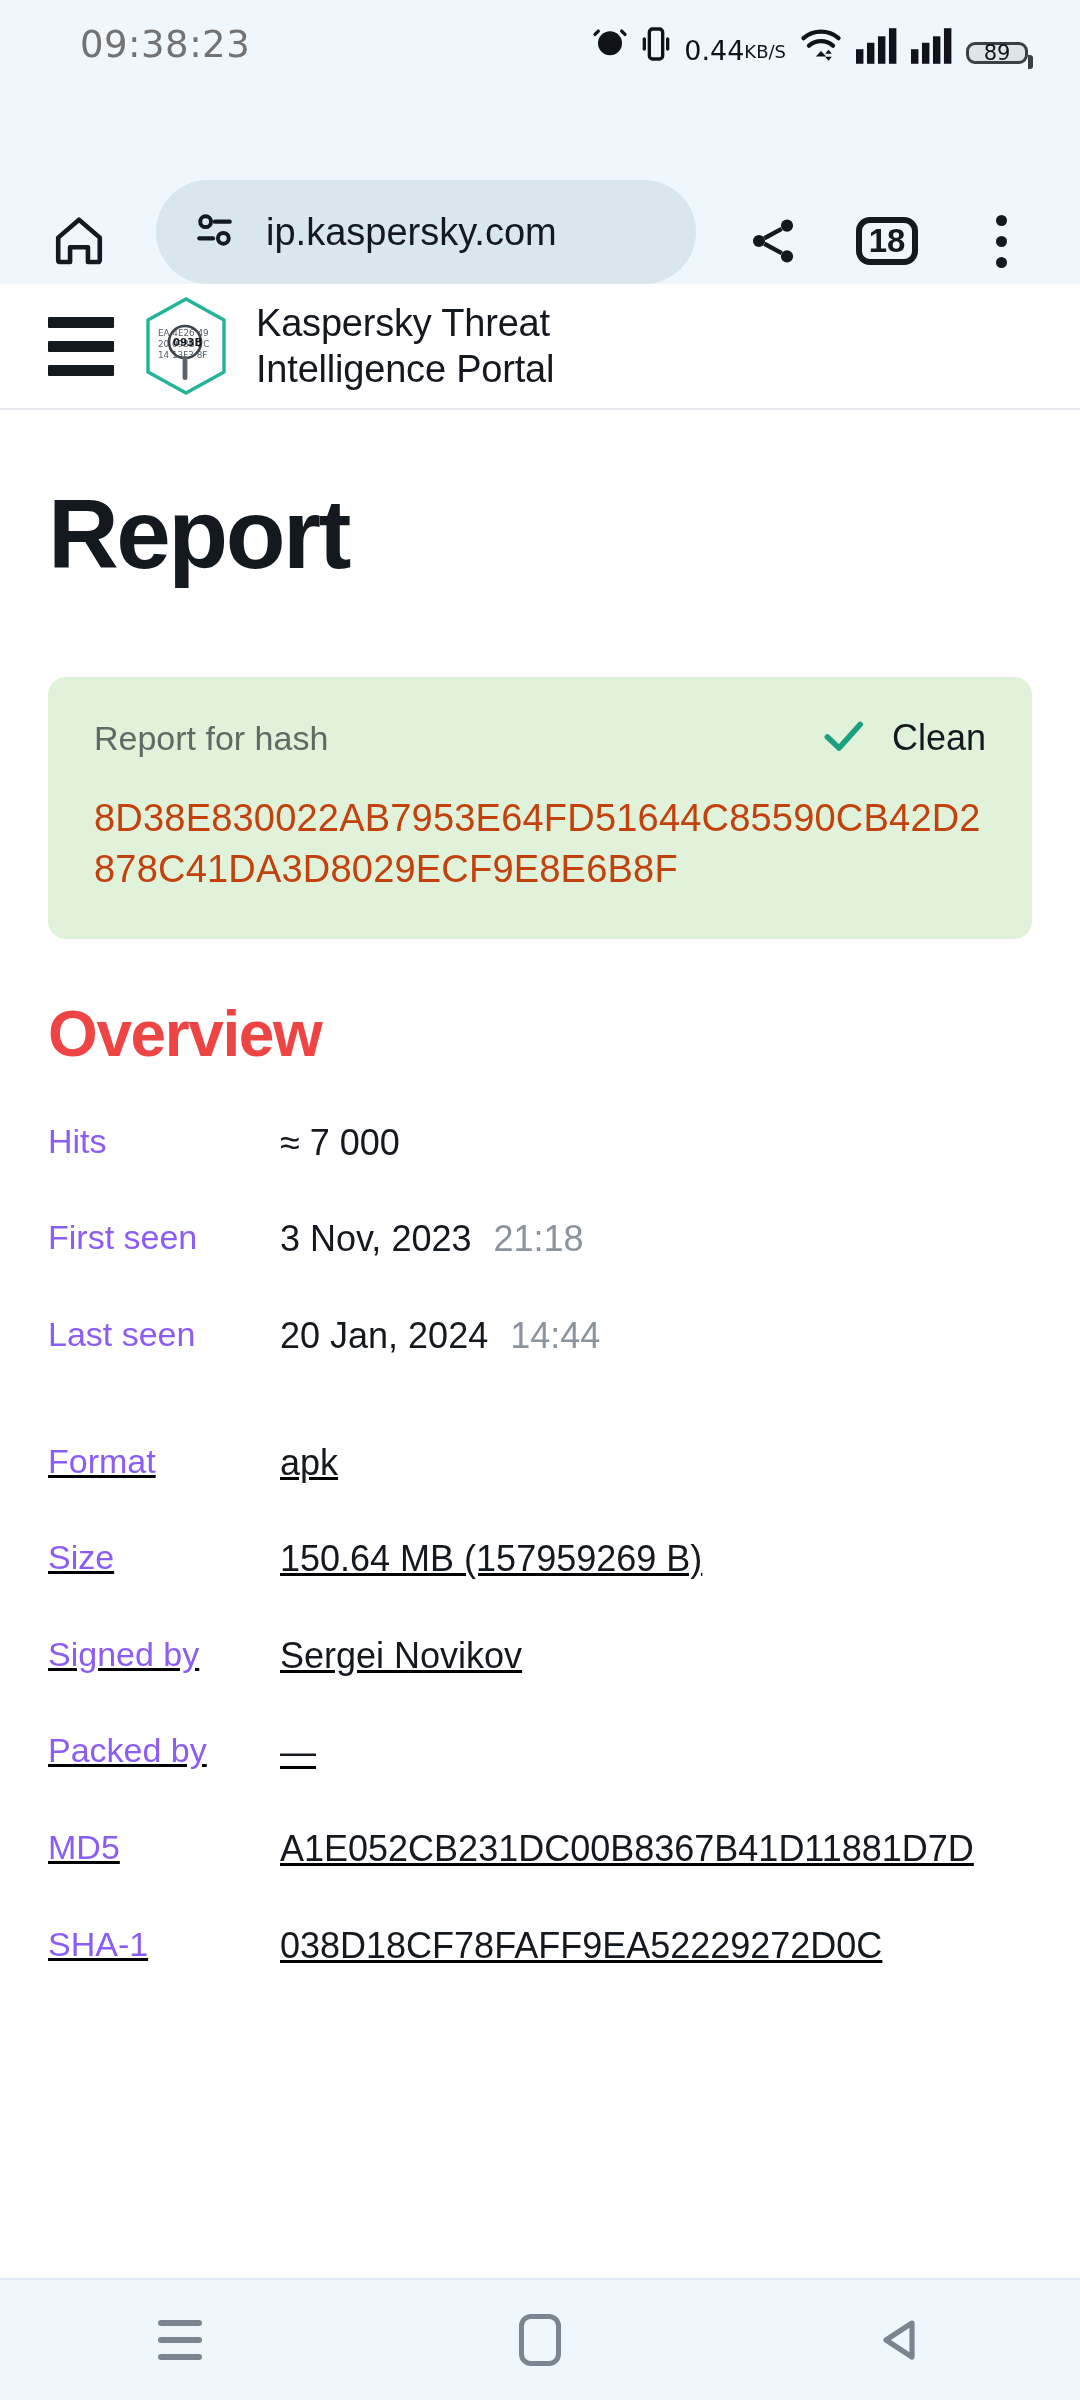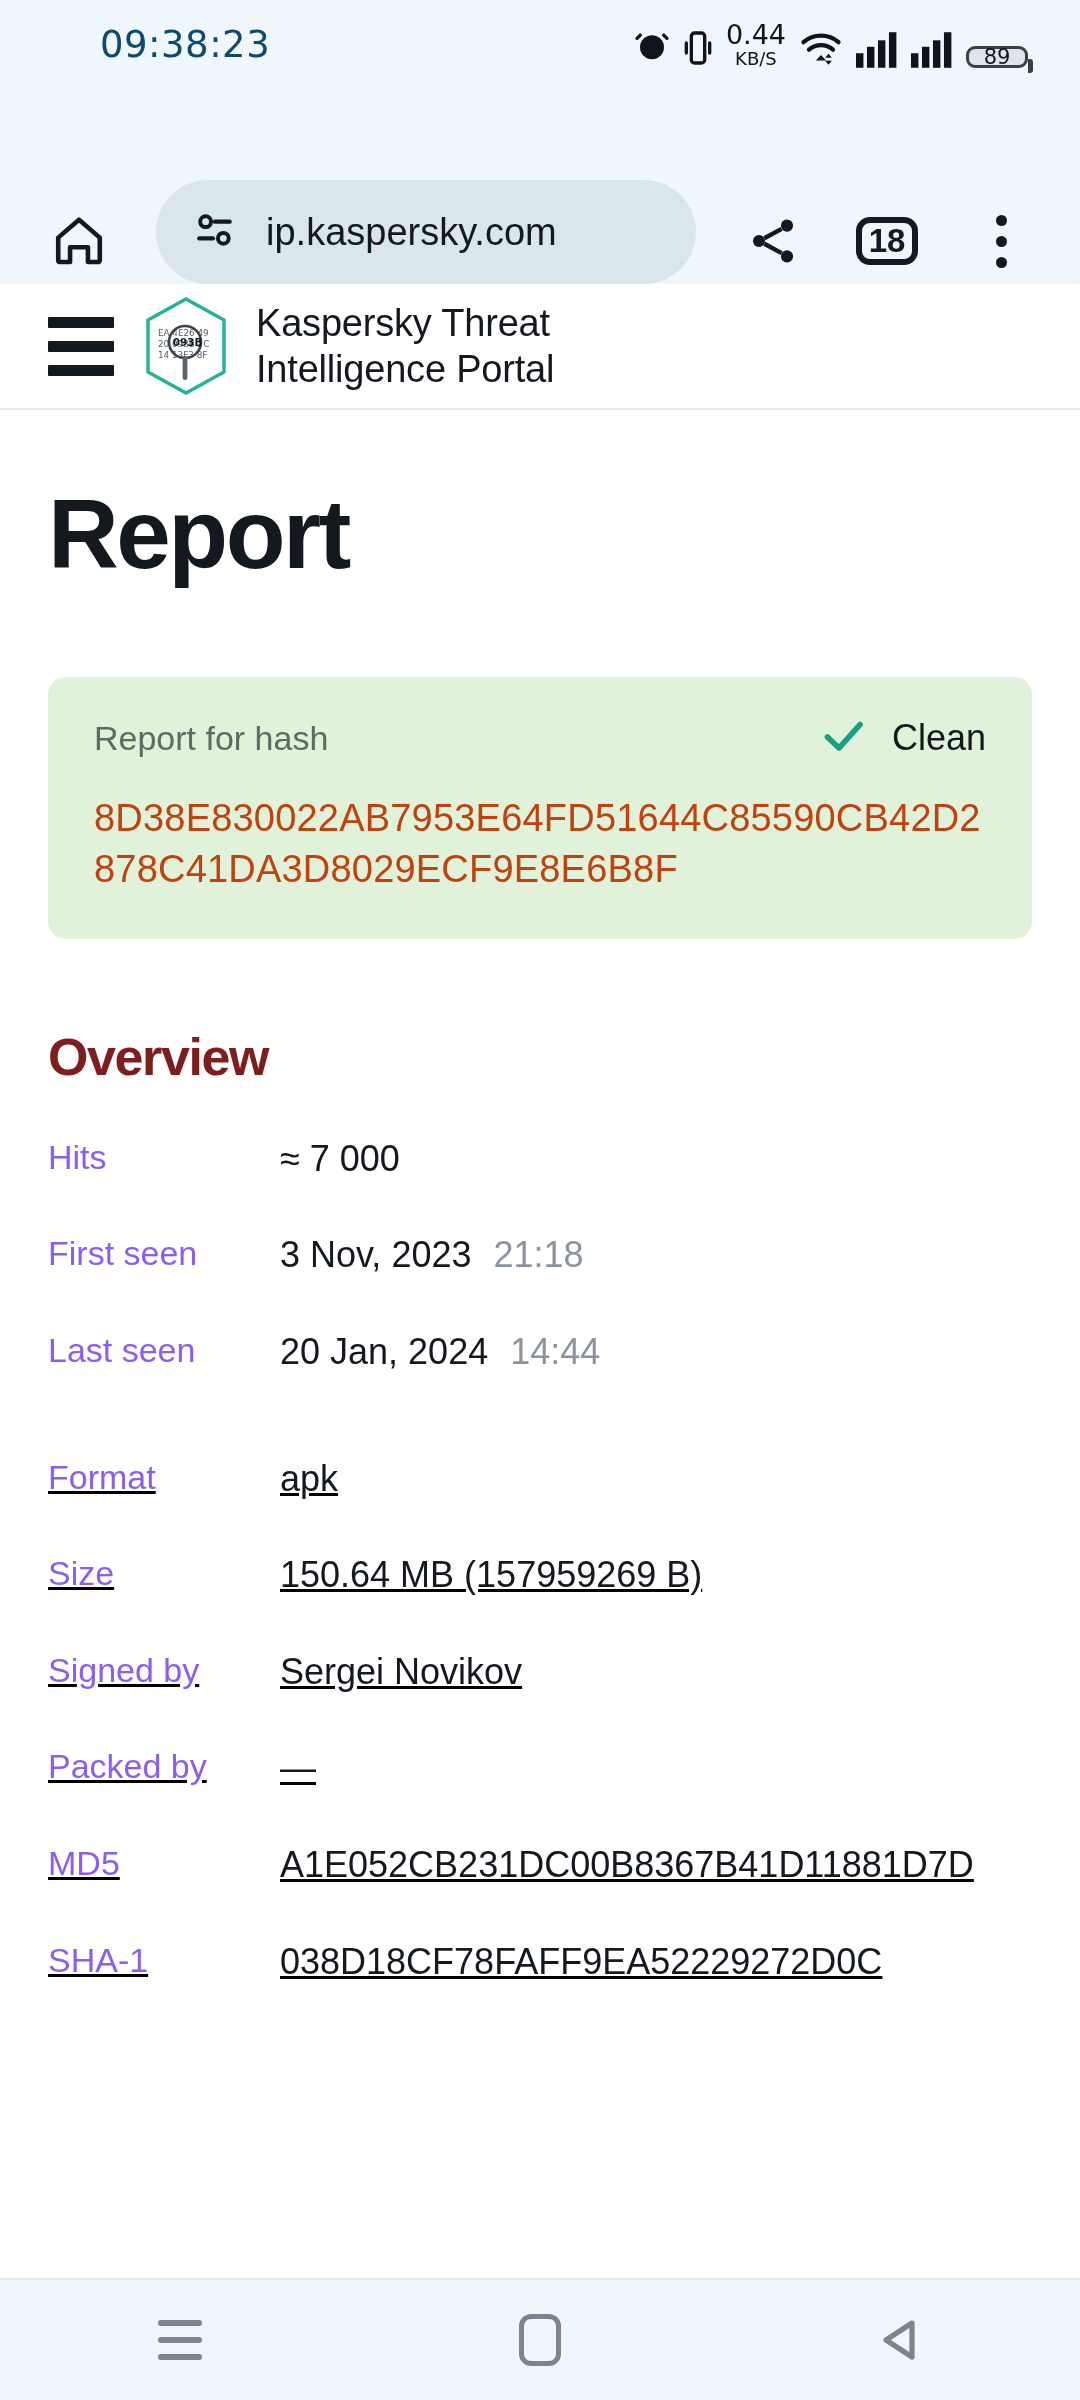--- a/index.html
+++ b/index.html
@@ -11,27 +11,27 @@
   }
   body { position:relative; }
 
   
   .status-bar{
     height:88px; background:#eff6fc;
     display:flex; align-items:center; justify-content:space-between;
     padding:0 52px 0 0; position:relative;
   }
   .status-clock{
-    font-size:37px; color:#0c4a6e; letter-spacing:.5px;
-    margin-left:100px; font-family:"DejaVu Sans", sans-serif;
+    font-size:37px; color:#737373; letter-spacing:.5px;
+    margin-left:80px; font-family:"DejaVu Sans", sans-serif;
   }
   .status-right{ display:flex; align-items:flex-end; gap:13px; }
   .si{ display:flex; align-items:center; }
   .net-speed{
-    display:flex; flex-direction:column; align-items:center;
+    display:flex; flex-direction:row; align-items:center;
     line-height:1; color:#10131a; font-family:"DejaVu Sans", sans-serif;
   }
   .net-speed .v{ font-size:27px; font-weight:400; }
   .net-speed .u{ font-size:18px; margin-top:2px; }
   .battery{
     width:62px; height:22px; border:3px solid #3b3f46; border-radius:9px;
     display:flex; align-items:center; justify-content:center;
     position:relative; background:#dfe4ea;
   }
   .battery:after{
@@ -96,22 +96,22 @@
   .verdict-label{ font-size:34px; color:#5c6b63; }
   .verdict-status{ display:flex; align-items:center; gap:26px; }
   .verdict-status .txt{ font-size:36px; color:#14181f; }
   .hash-value{
     margin-top:34px; font-size:38px; line-height:1.34; color:#c2410c;
     letter-spacing:.2px; word-break:break-all;
     font-family:"Liberation Sans", sans-serif;
   }
 
   h2.overview-title{
-    font-size:52px; font-weight:700; letter-spacing:-1.4px;
-    color:#7f1d1d; margin-top:88px;
+    font-size:64px; font-weight:700; letter-spacing:-1.4px;
+    color:#ef4444; margin-top:58px;
   }
 
   .kv-group{ margin-top:48px; }
   .kv-group.second{ margin-top:78px;text-decoration:underline; }
   .kv-row{ display:flex; align-items:flex-start; margin-bottom:48px; }
   .kv-row:last-child{ margin-bottom:0; }
   .kv-key{
     width:232px; flex:0 0 232px; font-size:34px; color:#8b5cf6; line-height:1.3;
   }
   .kv-val{

